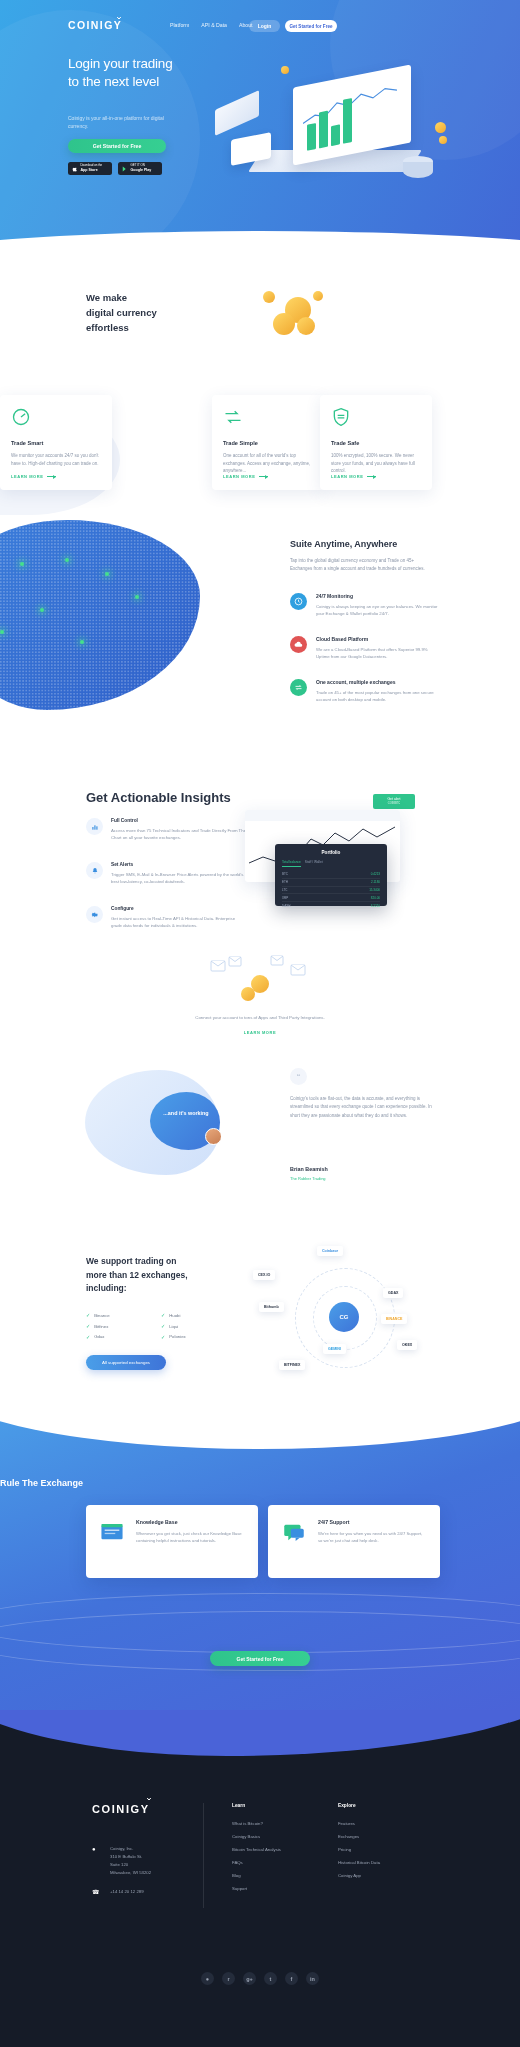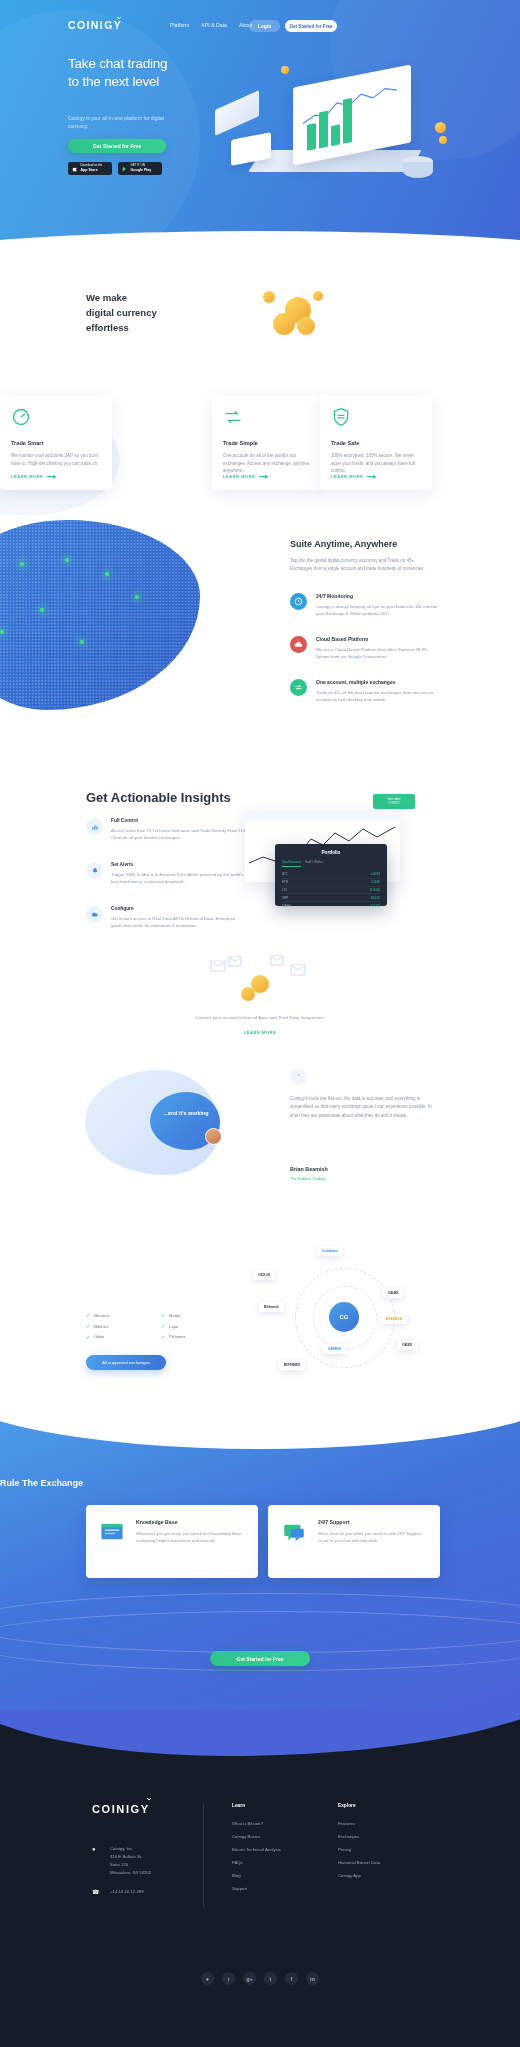--- a/index.html
+++ b/index.html
@@ -284,21 +284,21 @@
       <div class="nav-links">
         <span>Platform</span>
         <span>API &amp; Data</span>
         <span>About</span>
       </div>
       <div class="btn-login">Login</div>
       <div class="btn-getstarted-nav">Get Started for Free</div>
     </nav>
 
     <h1 class="hero-title">
-      <span>Take chat trading</span><br>
+      <span>Login your trading</span><br>
       <span>to the next level</span>
     </h1>
     <p class="hero-sub">Coinigy is your all-in-one platform for digital currency.</p>
     <div class="btn-hero">Get Started for Free</div>
 
     <div class="stores">
       <div class="store">
         <svg class="store-ic" viewBox="0 0 24 24" fill="#fff">
             <path d="M16.4 12.8c0-2.6 2.1-3.8 2.2-3.9-1.2-1.8-3.1-2-3.8-2-1.6-.2-3.1 1-3.9 1-.8 0-2-1-3.3-1-1.7 0-3.3 1-4.1 2.5-1.8 3.1-.5 7.6 1.3 10.1.9 1.2 1.9 2.6 3.2 2.6 1.3-.1 1.8-.8 3.3-.8 1.5 0 2 .8 3.3.8 1.4 0 2.2-1.2 3.1-2.5 1-1.4 1.4-2.8 1.4-2.9-.1 0-2.7-1-2.7-4z"></path>
           </svg>
@@ -550,20 +550,25 @@
     <div class="test-blob2"></div>
     <div class="test-blobtx">...and it's working</div>
     <div class="avatar"></div>
     <div class="quote-ic">“</div>
     <p class="test-body">Coinigy's tools are flat-out, the data is accurate, and everything is streamlined so that every exchange quote I can experience possible. In short they are passionate about what they do and it shows.</p>
     <div class="test-name">Brian Beamish</div>
     <div class="test-role">The Rubber Trading</div>
   </section>
 
   <section class="sec-ex">
+    <h2 class="ex-title">
+      <span>We support trading on</span><br>
+      <span>more than 12 exchanges,</span><br>
+      <span>including:</span>
+    </h2>
     <div class="ex-list">
       <div>
           <span class="chk">✓</span>
           <span>Binance</span>
         </div>
       <div>
           <span class="chk">✓</span>
           <span>Huobi</span>
         </div>
       <div>

